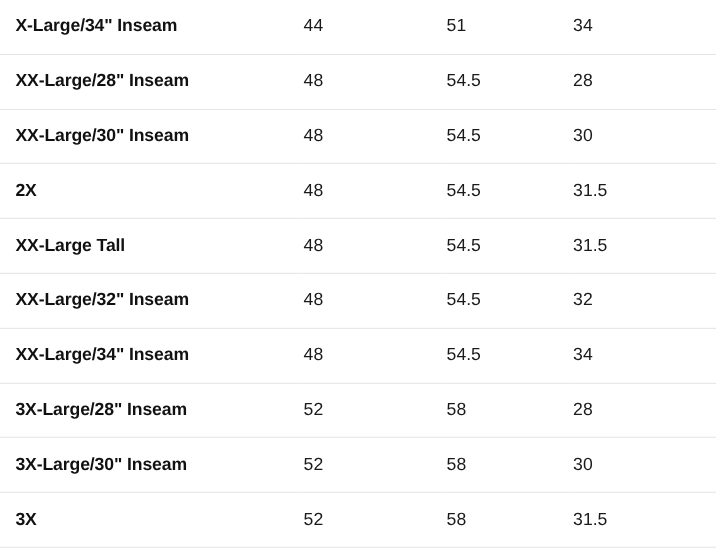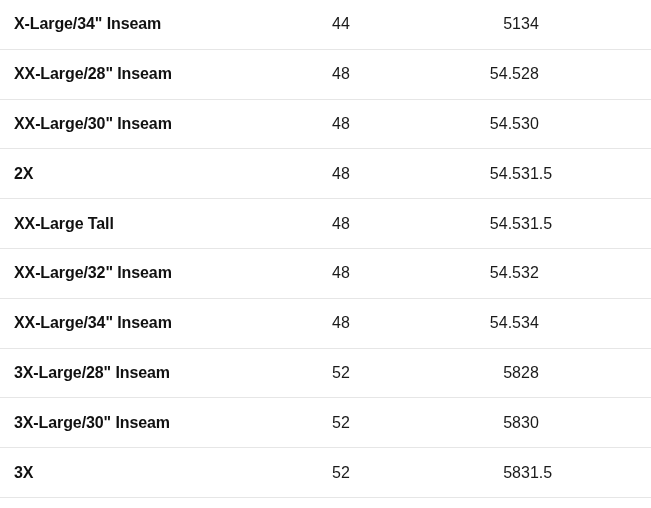--- a/index.html
+++ b/index.html
@@ -34,25 +34,23 @@
   .col-size {
     width: 260px;
     padding-left: 14px !important;
     font-weight: bold;
     color: #111111;
     letter-spacing: -0.1px;
   }
   .col-a {
     width: 130px;
     padding-left: 2px !important;
-    text-align: center;
   }
   .col-b {
     width: 115px;
-    text-align: right;
   }
   .col-c {
     width: 146px;
   }
   .num {
     color: #1a1a1a;
     font-weight: normal;
   }
   .spacer-row td {
     height: 18px;

